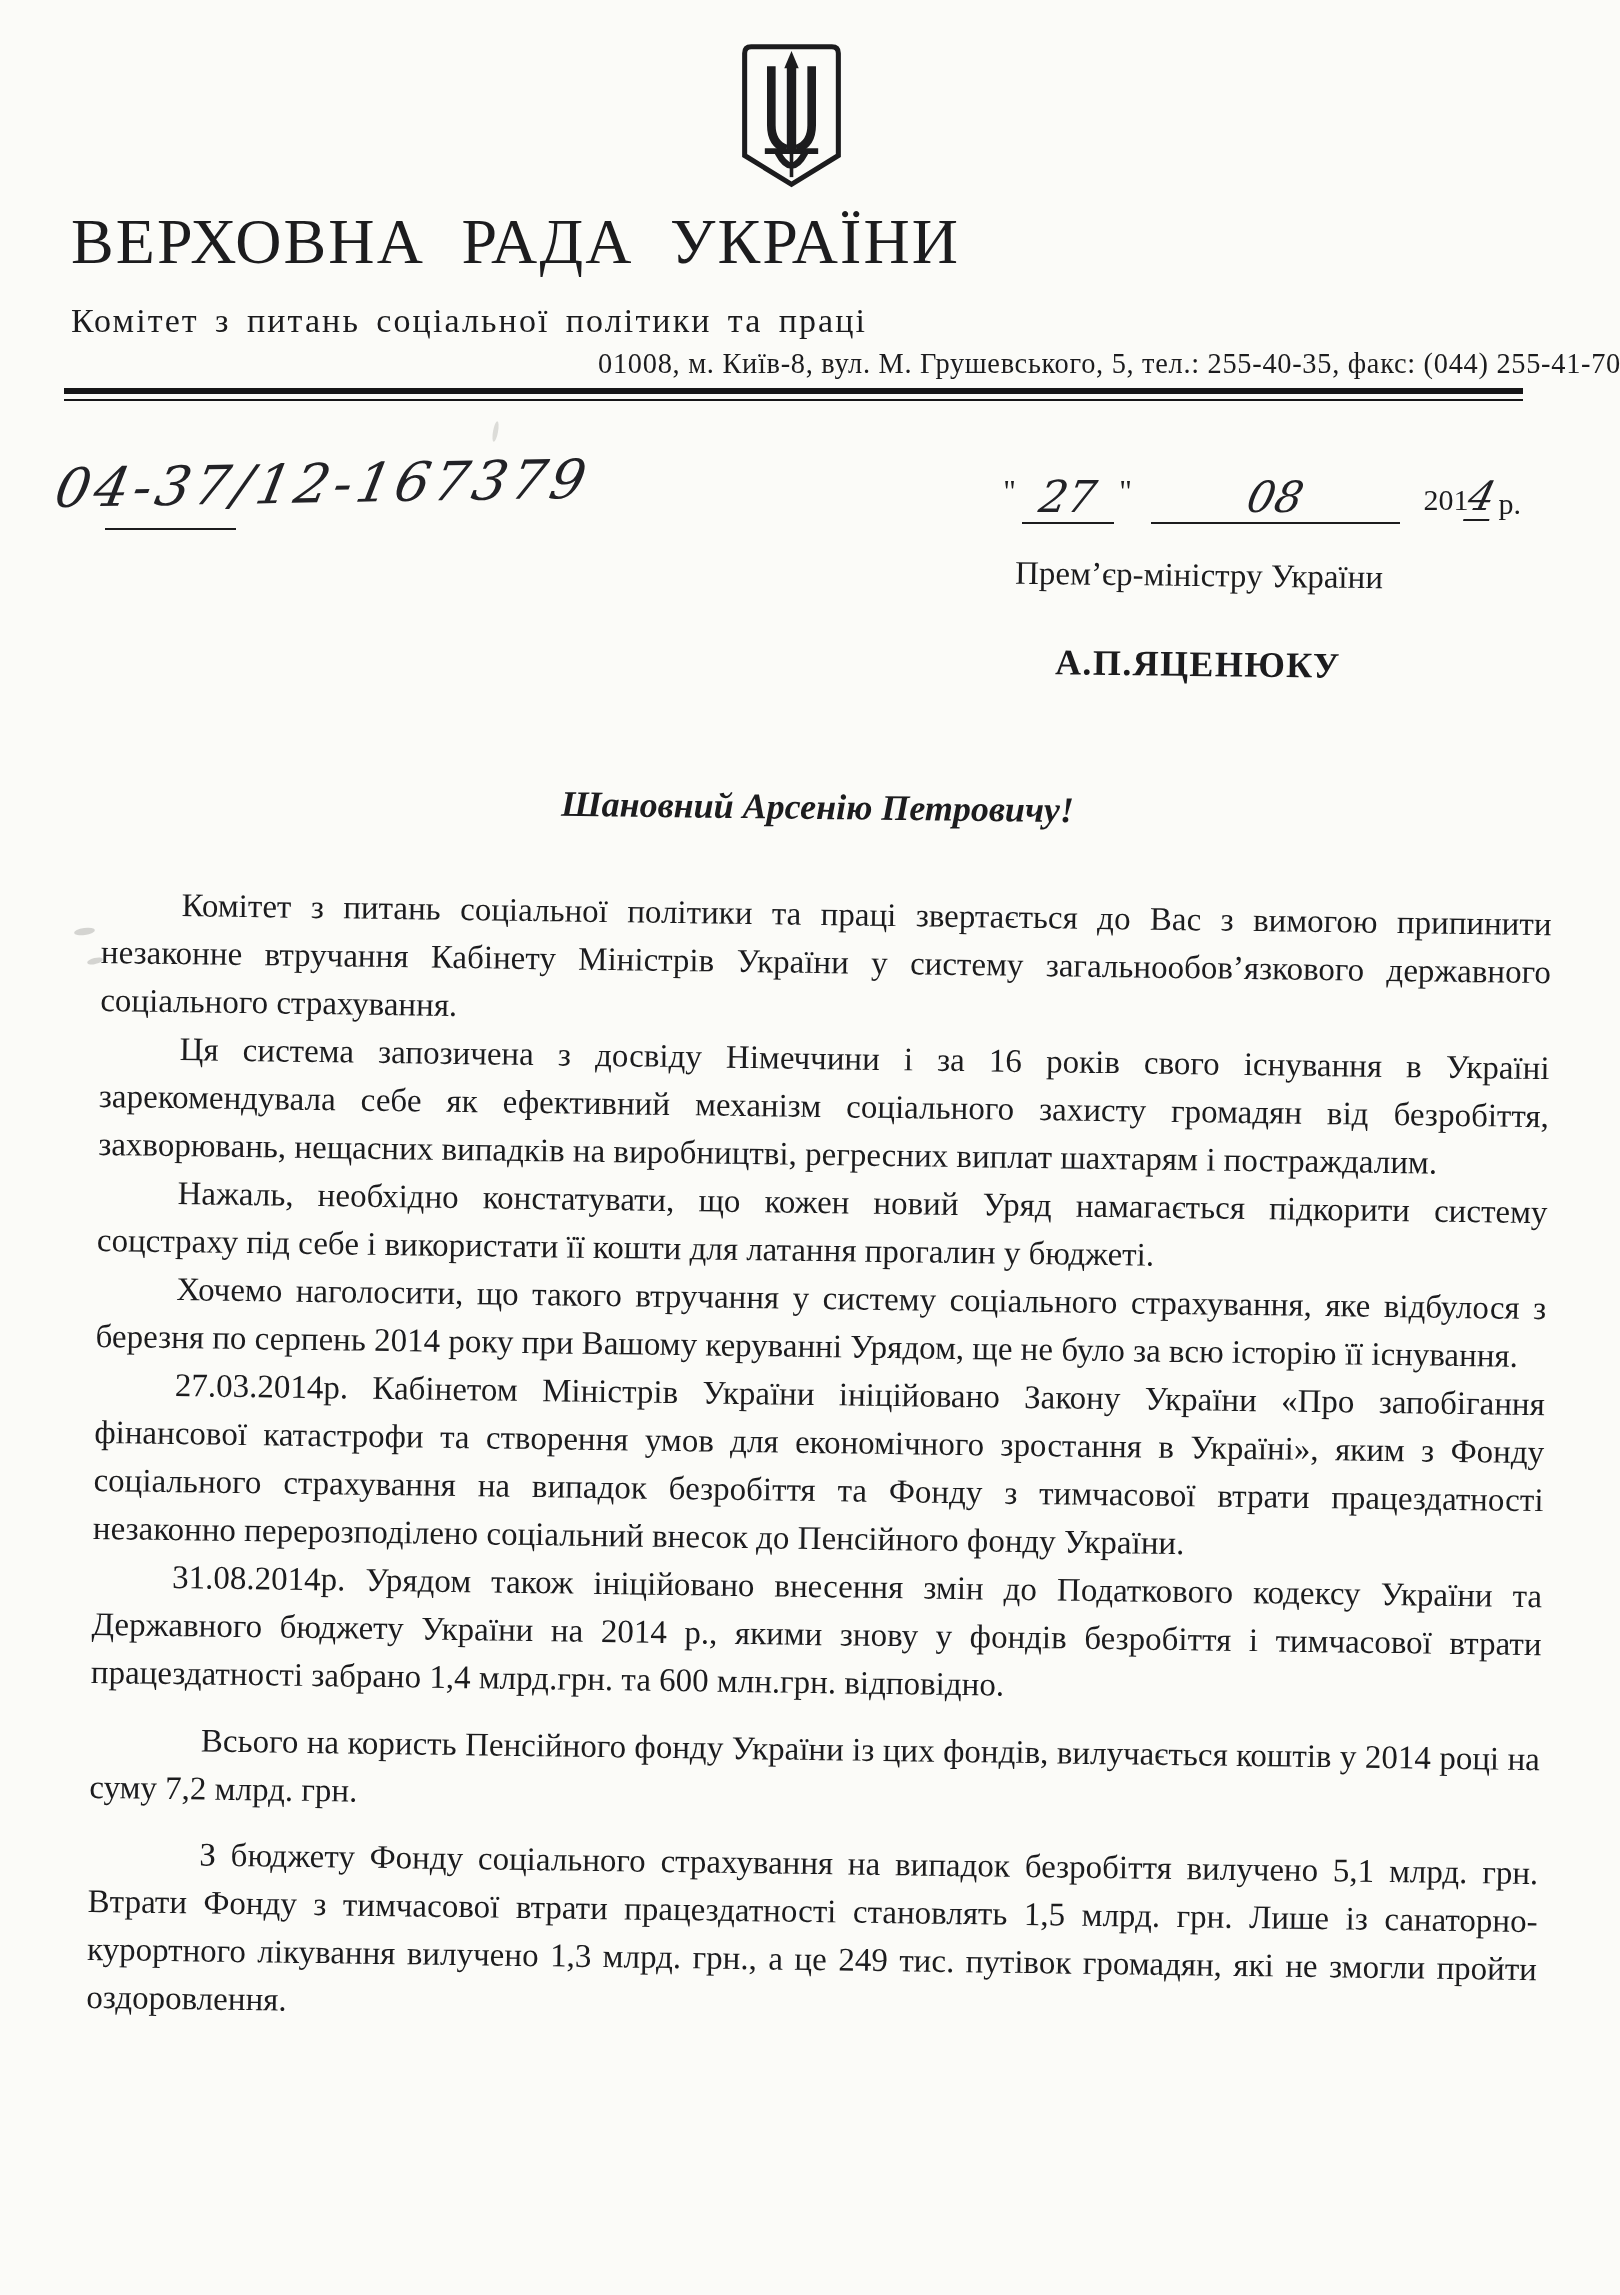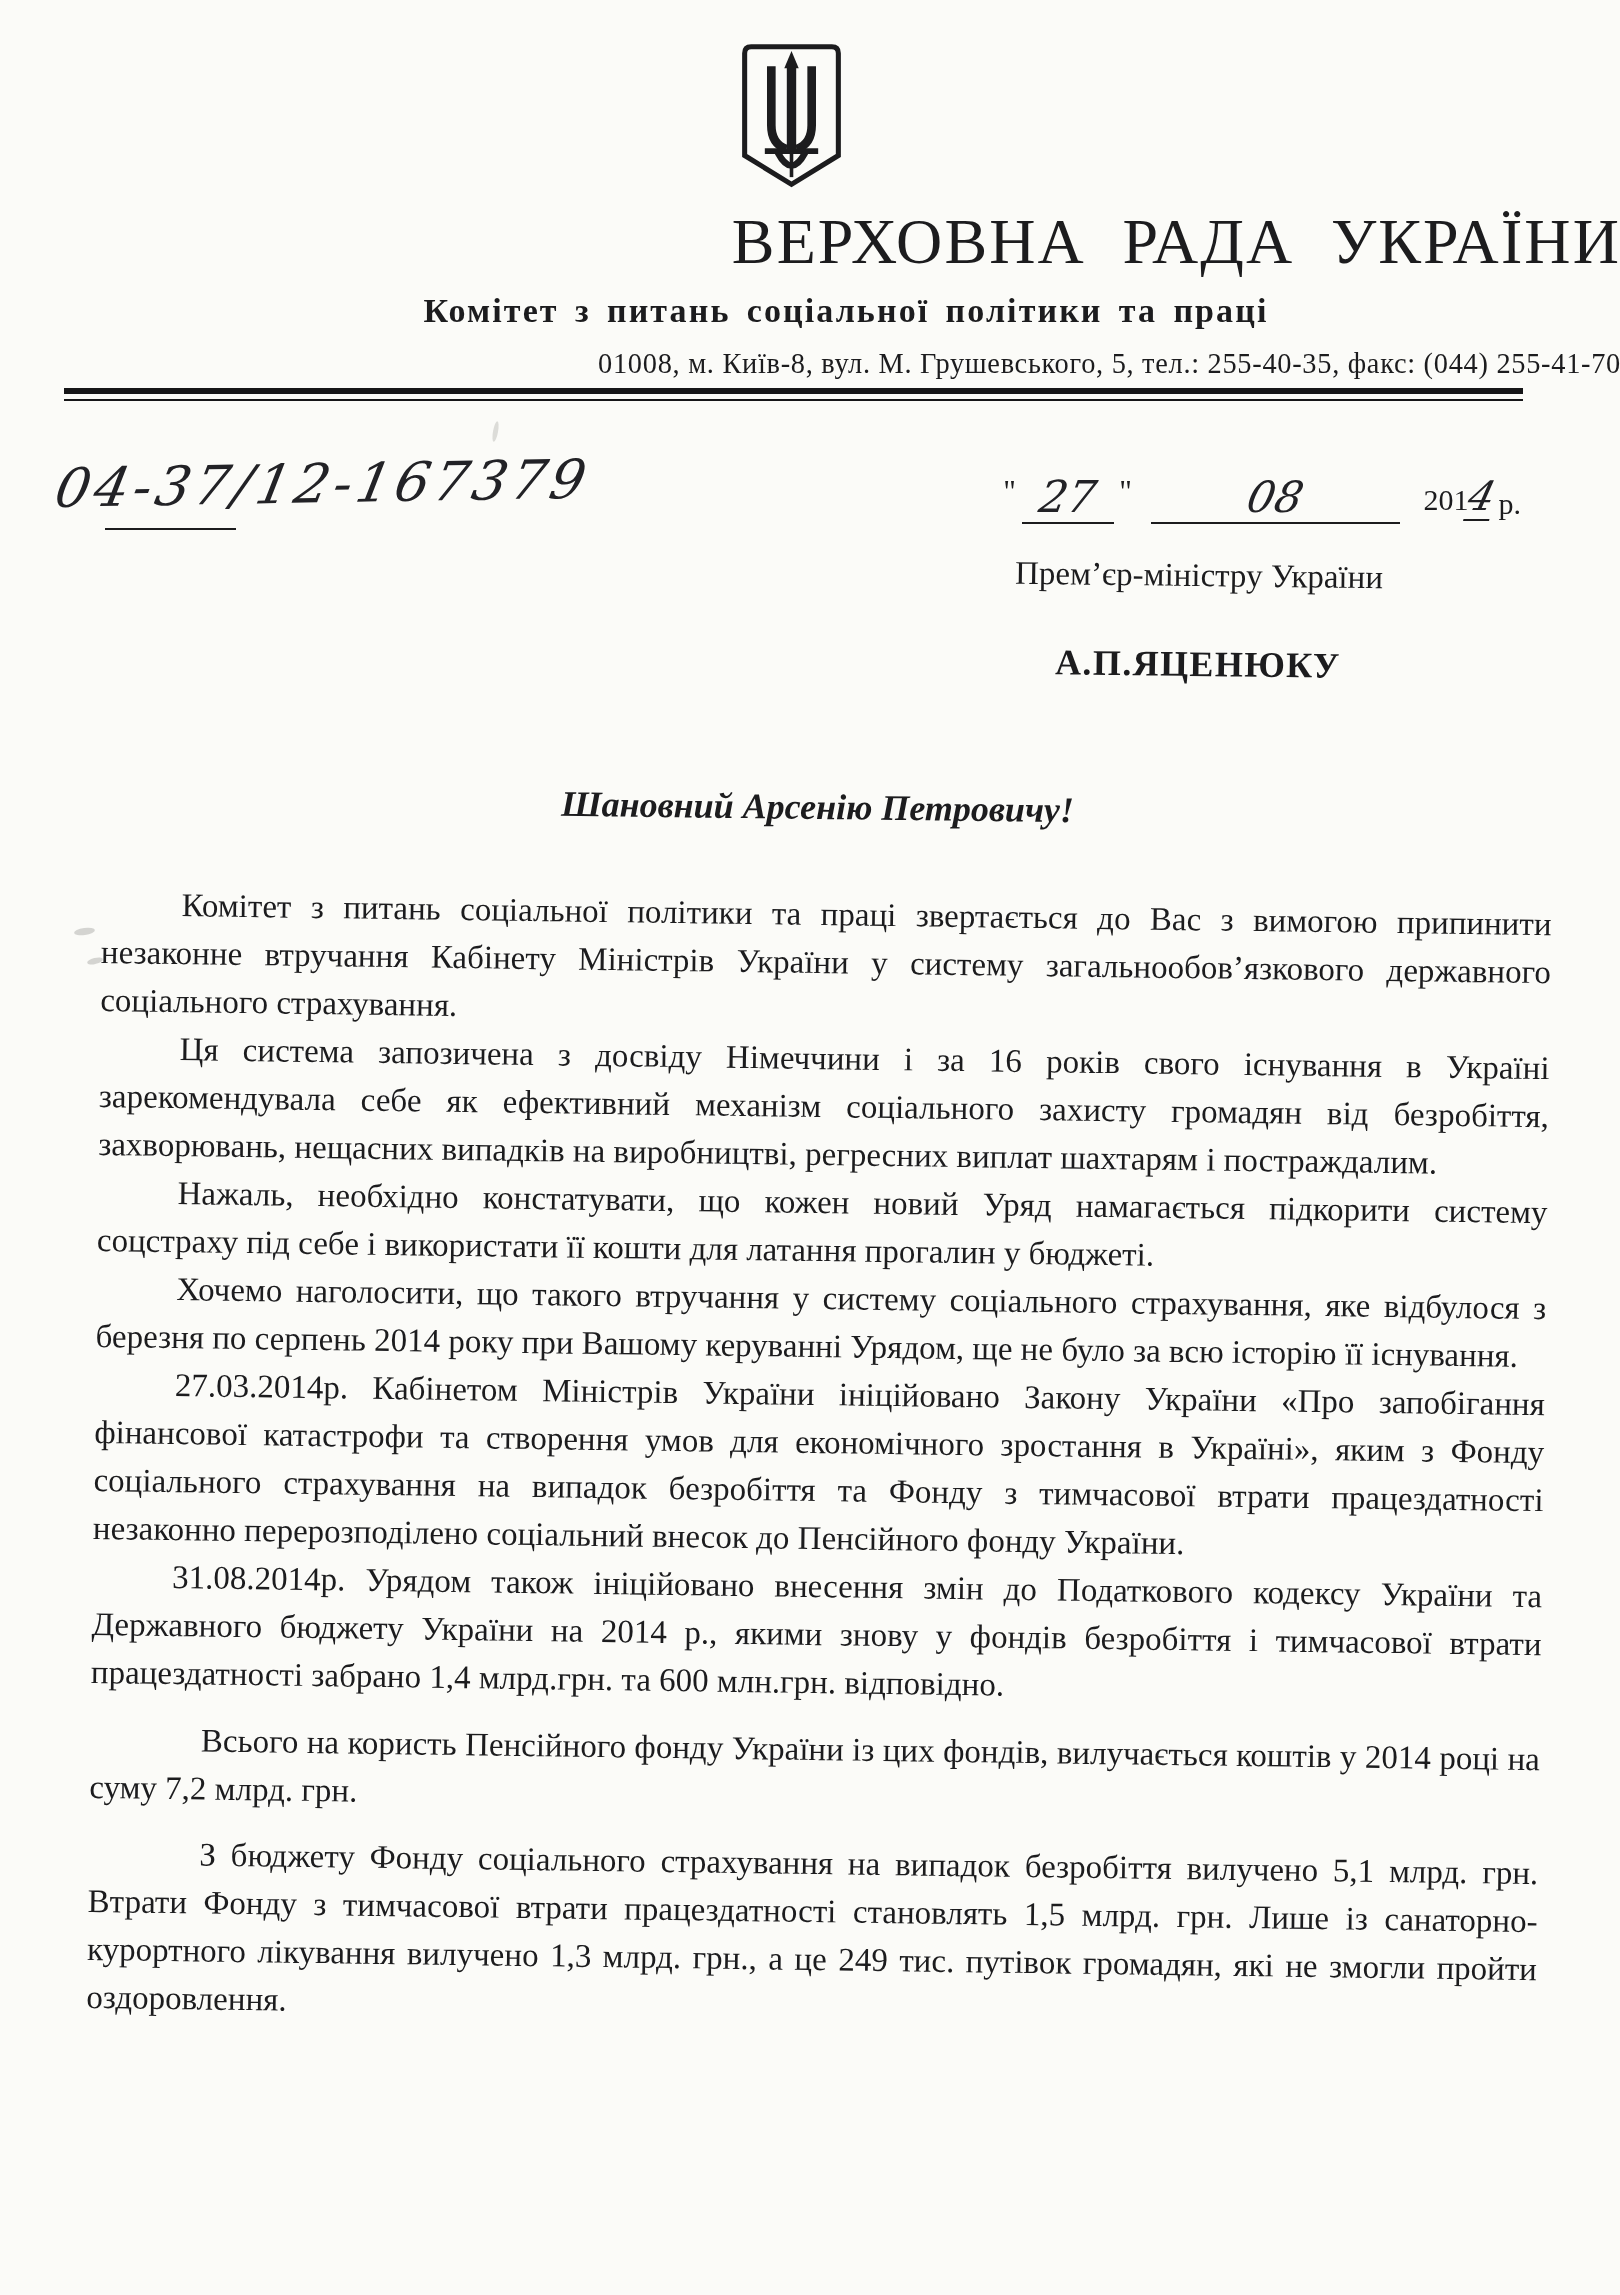--- a/index.html
+++ b/index.html
@@ -10,26 +10,26 @@
   }
   .page{
     position:relative;width:1621px;height:2295px;overflow:hidden;
     background:#fbfbf8;color:#1c1c1e;
   }
   
   .emblem{position:absolute;top:41px;left:736px;width:111px;height:149px;}
   .emblem svg{width:100%;height:100%;}
   .org-title{
     position:absolute;top:210px;left:71px;width:1550px;
-    text-align:right;font-size:64px;font-weight:normal;
+    text-align:left;font-size:64px;font-weight:normal;
     letter-spacing:2.1px;word-spacing:18.5px;line-height:1;margin:0;
   }
   .committee{
-    position:absolute;top:294px;left:71px;width:1550px;
-    text-align:center;font-size:34px;font-weight:bold;
+    position:absolute;top:304px;left:71px;width:1550px;
+    text-align:left;font-size:34px;font-weight:normal;
     letter-spacing:2.1px;word-spacing:5.7px;line-height:1;
   }
   .address{
     position:absolute;top:350px;left:71px;width:1550px;
     text-align:right;font-size:28.4px;letter-spacing:0.7px;line-height:1;
   }
   .rule{position:absolute;top:388px;left:64px;width:1459px;}
   .rule-thick{height:6.4px;background:#161618;}
   .rule-thin{height:2.1px;background:#161618;margin-top:4.3px;}
 

